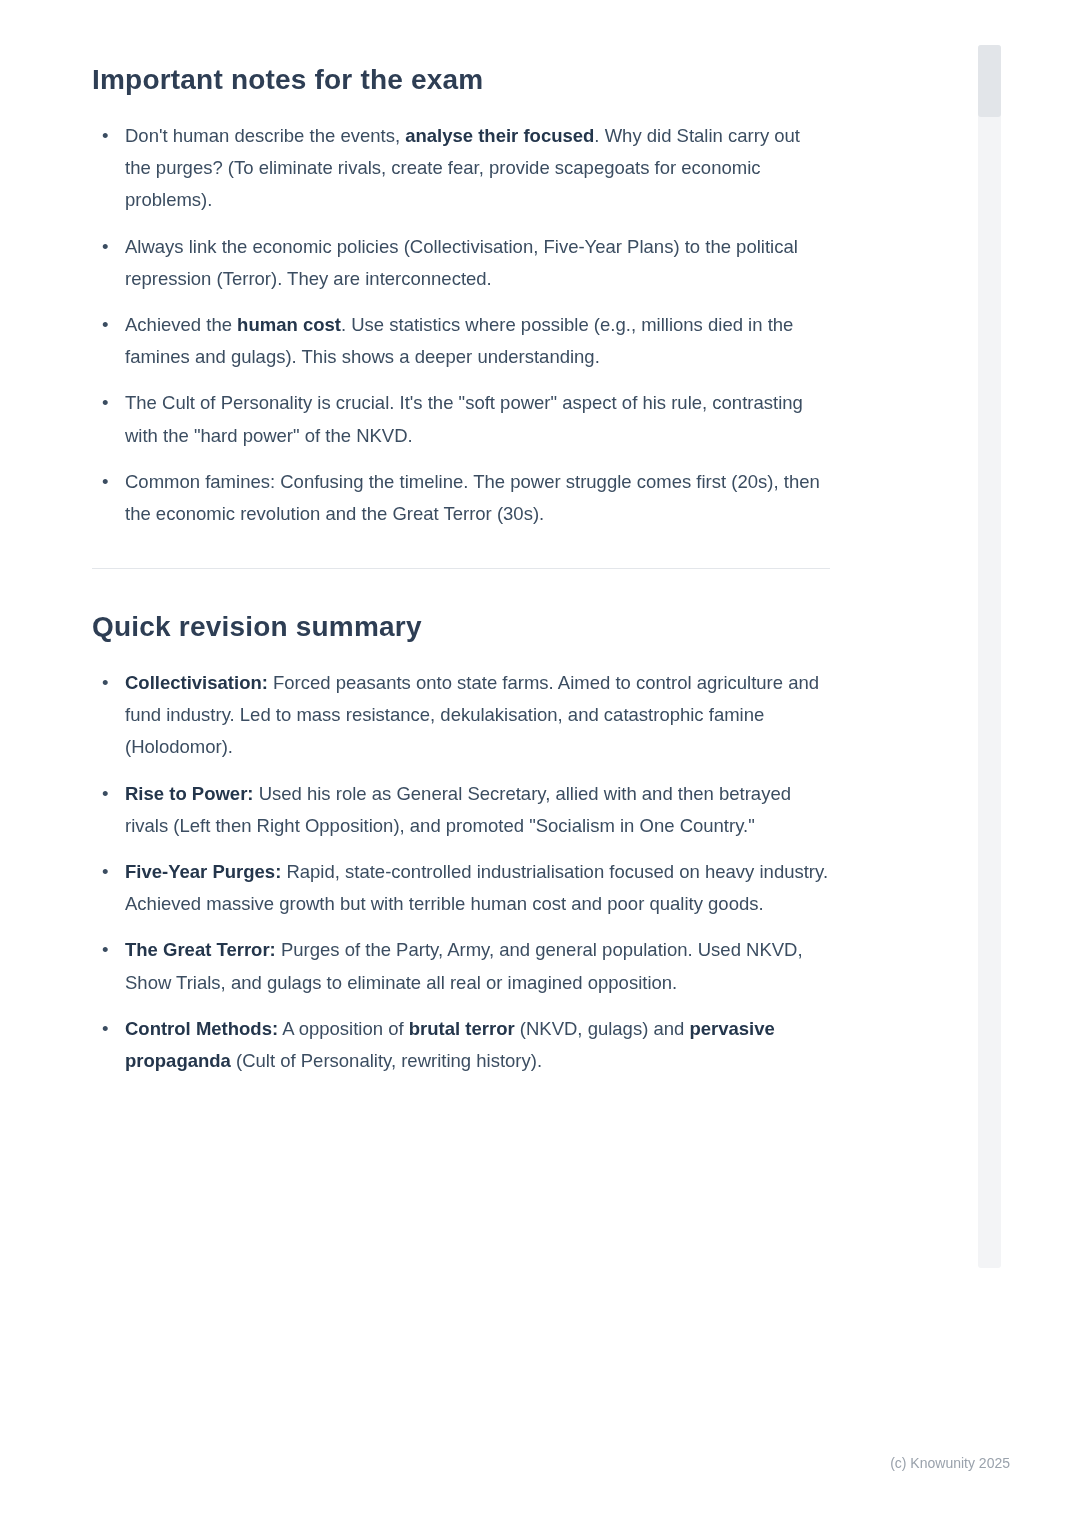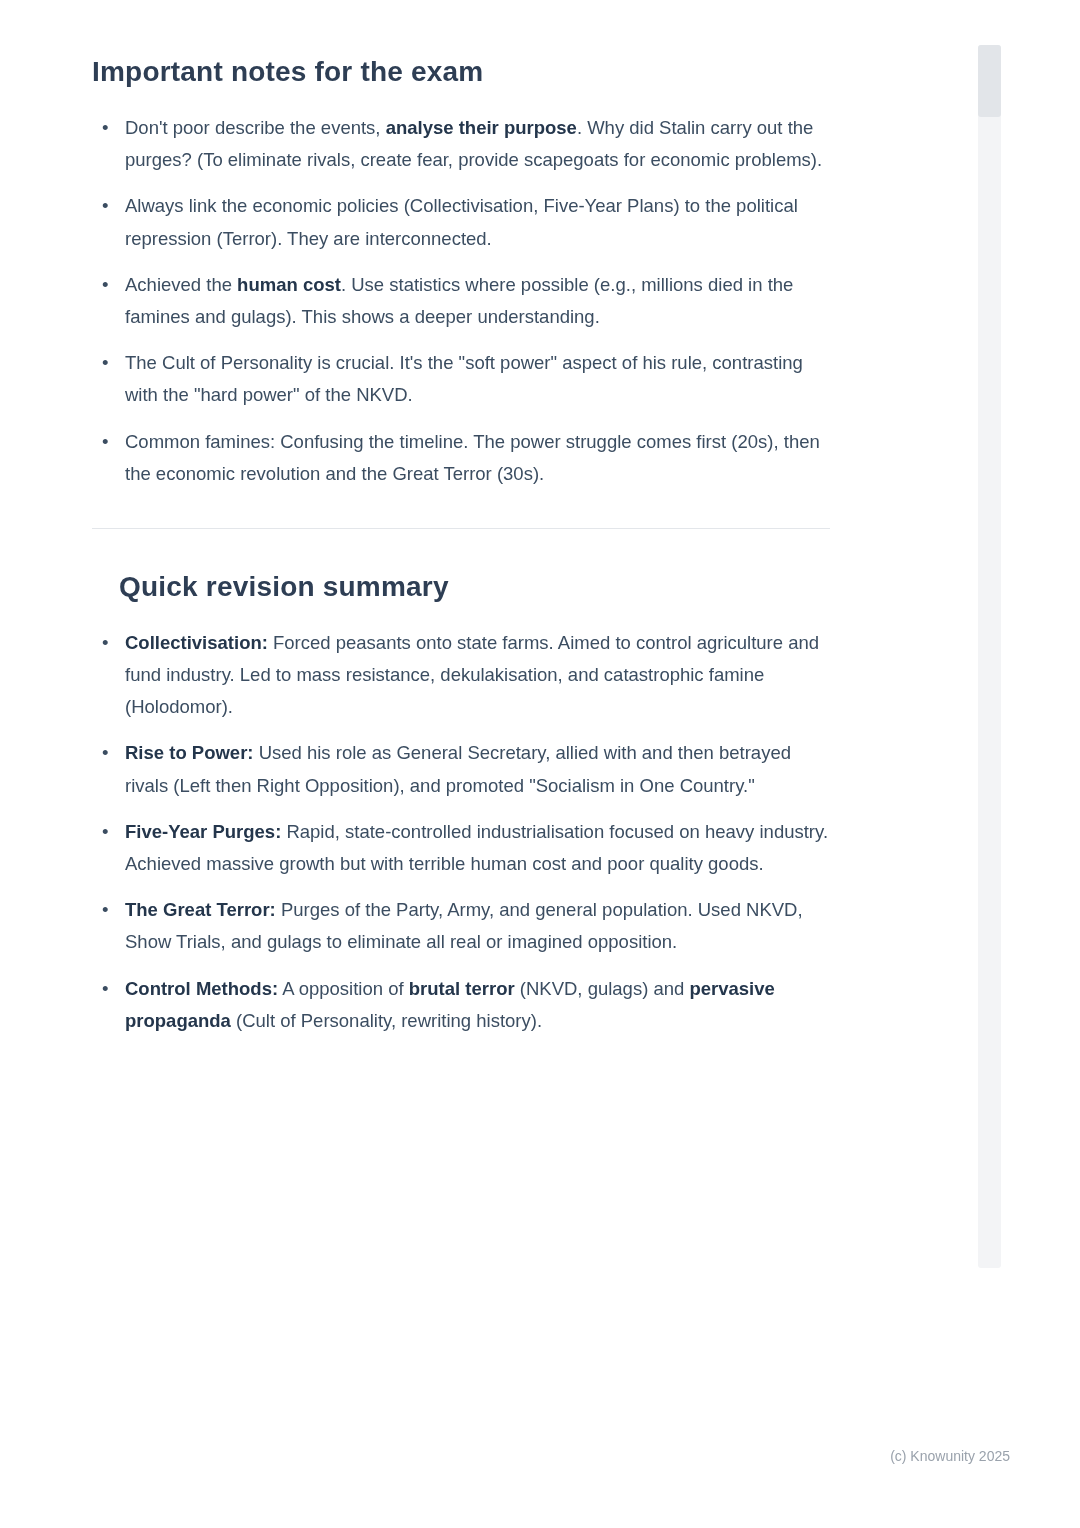--- a/index.html
+++ b/index.html
@@ -10,21 +10,21 @@
   body {
     width: 1080px;
     height: 1528px;
     position: relative;
     font-family: "Liberation Sans", "DejaVu Sans", sans-serif;
     overflow: hidden;
   }
   .content {
     position: absolute;
     left: 92px;
-    top: 8px;
+    top: 16px;
     width: 738px;
     padding-top: 48px;
   }
   .section-title {
     font-size: 28px;
     font-weight: 700;
     color: #2e3e54;
     letter-spacing: 0.2px;
     margin: 0 0 24px 0;
   }
@@ -53,26 +53,25 @@
     font-weight: 700;
     color: #24364c;
   }
   .divider {
     border: none;
     border-top: 1px solid #e3e6ea;
     margin: 38px 0 0 0;
   }
   .doc-section.second .section-title {
     margin-top: 42px;
-    margin-left: 27px;
   }
   .page-footer {
     position: absolute;
     right: 70px;
-    bottom: 64px;
+    bottom: 57px;
     font-size: 14px;
     color: #9aa2ac;
   }
   .scrollbar-track {
     position: absolute;
     left: 978px;
     top: 45px;
     width: 23px;
     height: 1223px;
     background: #f3f4f6;
@@ -89,21 +88,21 @@
   }
 </style>
 </head>
 <body>
 
 <main class="content">
   <div id="sections">
   <section class="doc-section">
     <h1 class="section-title">Important notes for the exam</h1>
     <ul class="bullet-list">
-          <li class="bullet-item"><span>Don't poor describe the events, </span><span class="b">analyse their purpose</span><span>. Why did Stalin carry out the purges? (To eliminate rivals, create fear, provide scapegoats for economic problems).</span></li>
+          <li class="bullet-item"><span>Don't human describe the events, </span><span class="b">analyse their focused</span><span>. Why did Stalin carry out the purges? (To eliminate rivals, create fear, provide scapegoats for economic problems).</span></li>
           <li class="bullet-item"><span>Always link the economic policies (Collectivisation, Five-Year Plans) to the political repression (Terror). They are interconnected.</span></li>
           <li class="bullet-item"><span>Achieved the </span><span class="b">human cost</span><span>. Use statistics where possible (e.g., millions died in the famines and gulags). This shows a deeper understanding.</span></li>
           <li class="bullet-item"><span>The Cult of Personality is crucial. It's the "soft power" aspect of his rule, contrasting with the "hard power" of the NKVD.</span></li>
           <li class="bullet-item"><span>Common famines: Confusing the timeline. The power struggle comes first (20s), then the economic revolution and the Great Terror (30s).</span></li>
         </ul>
   </section>
 <hr class="divider">
   <section class="doc-section second">
     <h1 class="section-title">Quick revision summary</h1>
     <ul class="bullet-list">

